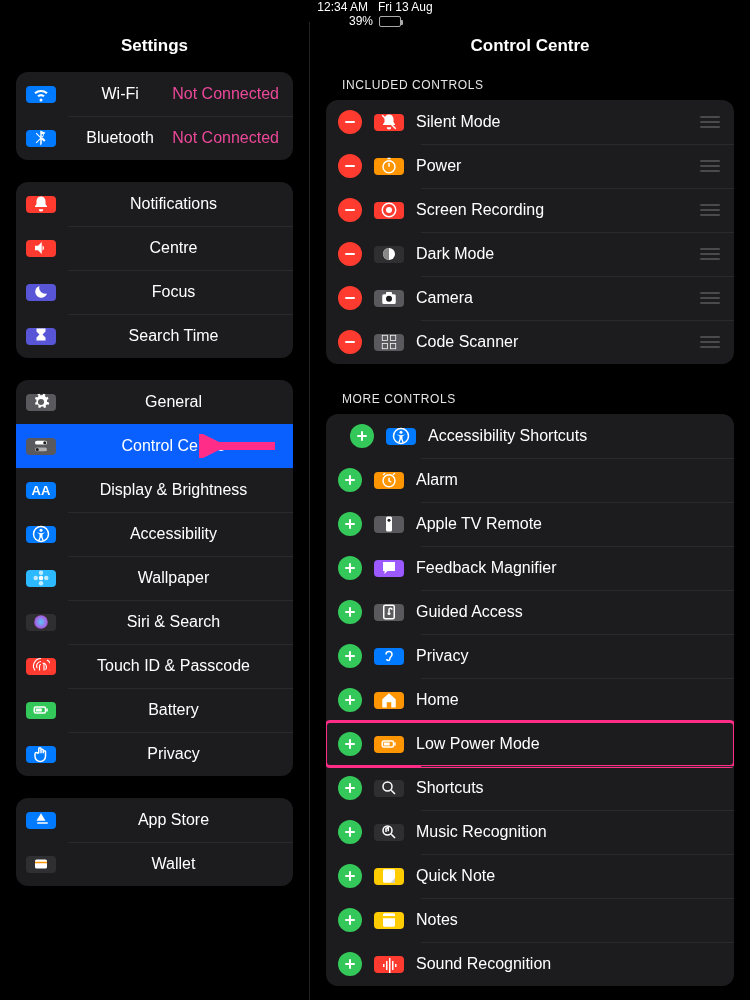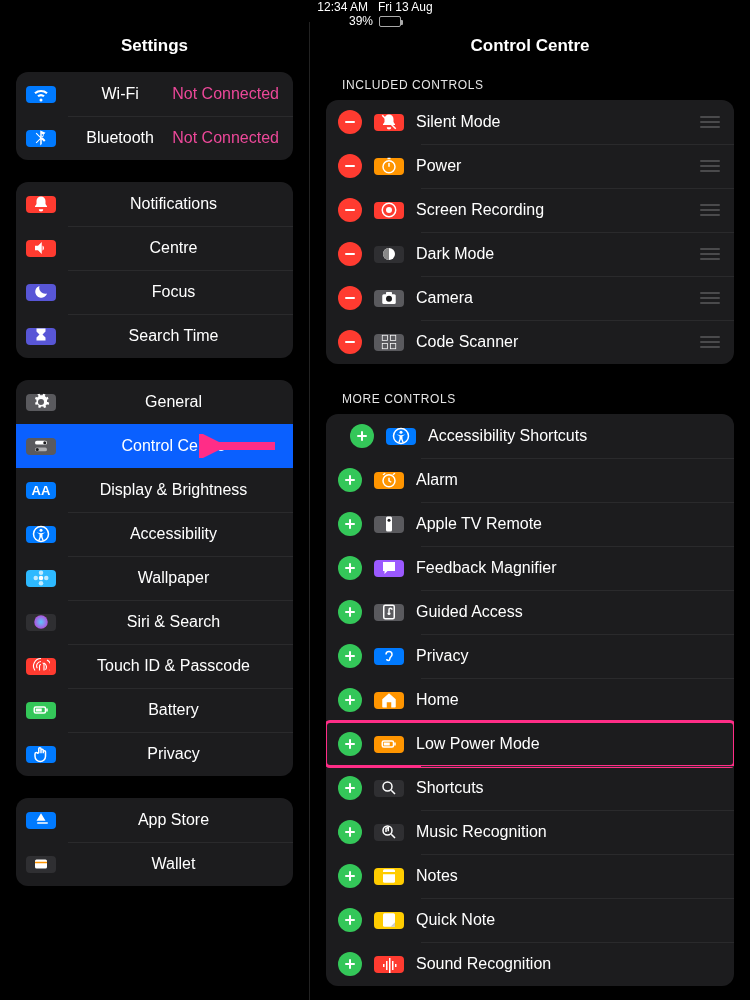--- a/index.html
+++ b/index.html
@@ -452,34 +452,34 @@
                 <path d="M15 15l5 5M8 12V7l3-1v5" stroke="currentColor" stroke-width="2" fill="none"></path>
               </svg>
             </div>
             <div class="label">Music Recognition</div>
           </div>
           <div class="drow" style="position: relative;">
             <div class="circle-btn plus"></div>
             <div class="icon c-yellow">
               <svg viewBox="0 0 24 24" width="18" height="18" fill="currentColor">
                 <rect x="4" y="3" width="16" height="18" rx="2" fill="#fff"></rect>
+                <path d="M14 21l6-6v6z" fill="#ccc"></path>
+              </svg>
+            </div>
+            <div class="label">Quick Note</div>
+          </div>
+          <div class="drow" style="position: relative;">
+            <div class="circle-btn plus"></div>
+            <div class="icon c-yellow">
+              <svg viewBox="0 0 24 24" width="18" height="18" fill="currentColor">
+                <rect x="4" y="3" width="16" height="18" rx="2" fill="#fff"></rect>
                 <line x1="4" y1="8" x2="20" y2="8" stroke="#ffcc00" stroke-width="3"></line>
               </svg>
             </div>
             <div class="label">Notes</div>
-          </div>
-          <div class="drow" style="position: relative;">
-            <div class="circle-btn plus"></div>
-            <div class="icon c-yellow">
-              <svg viewBox="0 0 24 24" width="18" height="18" fill="currentColor">
-                <rect x="4" y="3" width="16" height="18" rx="2" fill="#fff"></rect>
-                <path d="M14 21l6-6v6z" fill="#ccc"></path>
-              </svg>
-            </div>
-            <div class="label">Quick Note</div>
           </div>
           <div class="drow" style="position: relative;">
             <div class="circle-btn plus"></div>
             <div class="icon c-red">
               <svg viewBox="0 0 24 24" width="18" height="18" fill="currentColor">
                 <path d="M4 12h2v4H4zm4-4h2v12H8zm4-4h2v20h-2zm4 4h2v12h-2zm4 4h2v4h-2z"></path>
               </svg>
             </div>
             <div class="label">Sound Recognition</div>
           </div>

